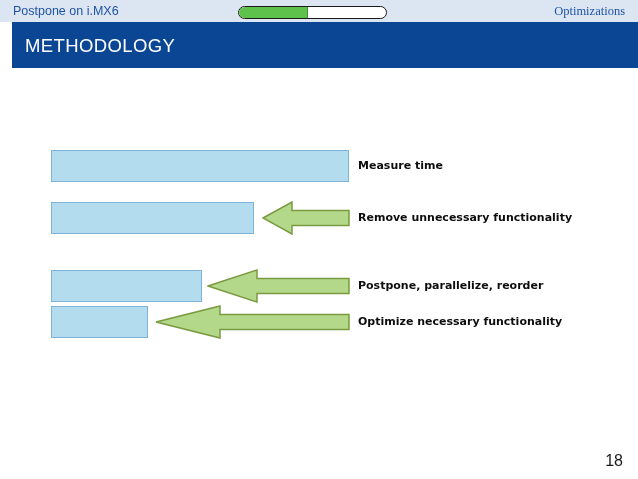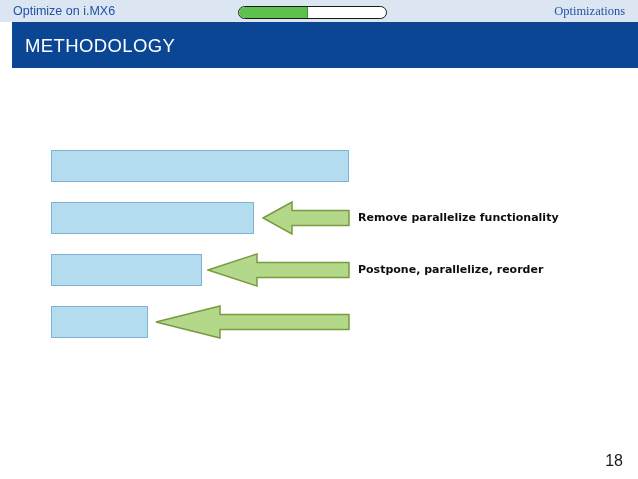--- a/index.html
+++ b/index.html
@@ -66,52 +66,54 @@
     position: absolute; right: 15px; bottom: 9px;
     font-size: 16px; color: #1a1a1a;
   }
 </style>
 </head>
 <body>
 
 <div class="slide">
 
   <div class="header">
-    <span class="header-title">Optimize on i.MX6</span>
+    <span class="header-title">Postpone on i.MX6</span>
     <div class="progress-pill">
       <div class="progress-fill" id="progress-fill" style="width: 46%;"></div>
     </div>
     <span class="header-title right">Optimizations</span>
   </div>
 
   <div class="banner">
     <span class="banner-title">METHODOLOGY</span>
   </div>
 
   <div id="rows-container">
       <div class="row" style="top: 150px;">
         <div class="bar" style="width: 296px;"></div>
+        <span class="row-label">Measure time</span>
       </div>
       <div class="row" style="top: 202px;">
         <div class="bar" style="width: 201px;"></div>
         <svg class="arrow-svg" width="88" height="34" viewBox="0 0 88 34" style="left: 262px;">
           <polygon points="1,17 30,1 30,9.5 87,9.5 87,24.5 30,24.5 30,33" fill="#b4d88a" stroke="#7a9a40" stroke-width="1.5" stroke-linejoin="miter"></polygon>
         </svg>
-        <span class="row-label">Remove parallelize functionality</span>
+        <span class="row-label">Remove unnecessary functionality</span>
       </div>
-      <div class="row" style="top: 254px; text-align: center;">
+      <div class="row" style="top: 270px; text-align: center;">
         <div class="bar" style="width: 149px;"></div>
         <svg class="arrow-svg" width="143" height="34" viewBox="0 0 143 34" style="left: 207px;">
           <polygon points="1,17 50,1 50,9.5 142,9.5 142,24.5 50,24.5 50,33" fill="#b4d88a" stroke="#7a9a40" stroke-width="1.5" stroke-linejoin="miter"></polygon>
         </svg>
         <span class="row-label">Postpone, parallelize, reorder</span>
       </div>
       <div class="row" style="top: 306px;">
         <div class="bar" style="width: 95px;"></div>
         <svg class="arrow-svg" width="195" height="34" viewBox="0 0 195 34" style="left: 155px;">
           <polygon points="1,17 65,1 65,9.5 194,9.5 194,24.5 65,24.5 65,33" fill="#b4d88a" stroke="#7a9a40" stroke-width="1.5" stroke-linejoin="miter"></polygon>
         </svg>
+        <span class="row-label">Optimize necessary functionality</span>
       </div>
     </div>
 
   <span class="page-number">18</span>
 
 </div>
 
 </body></html>

